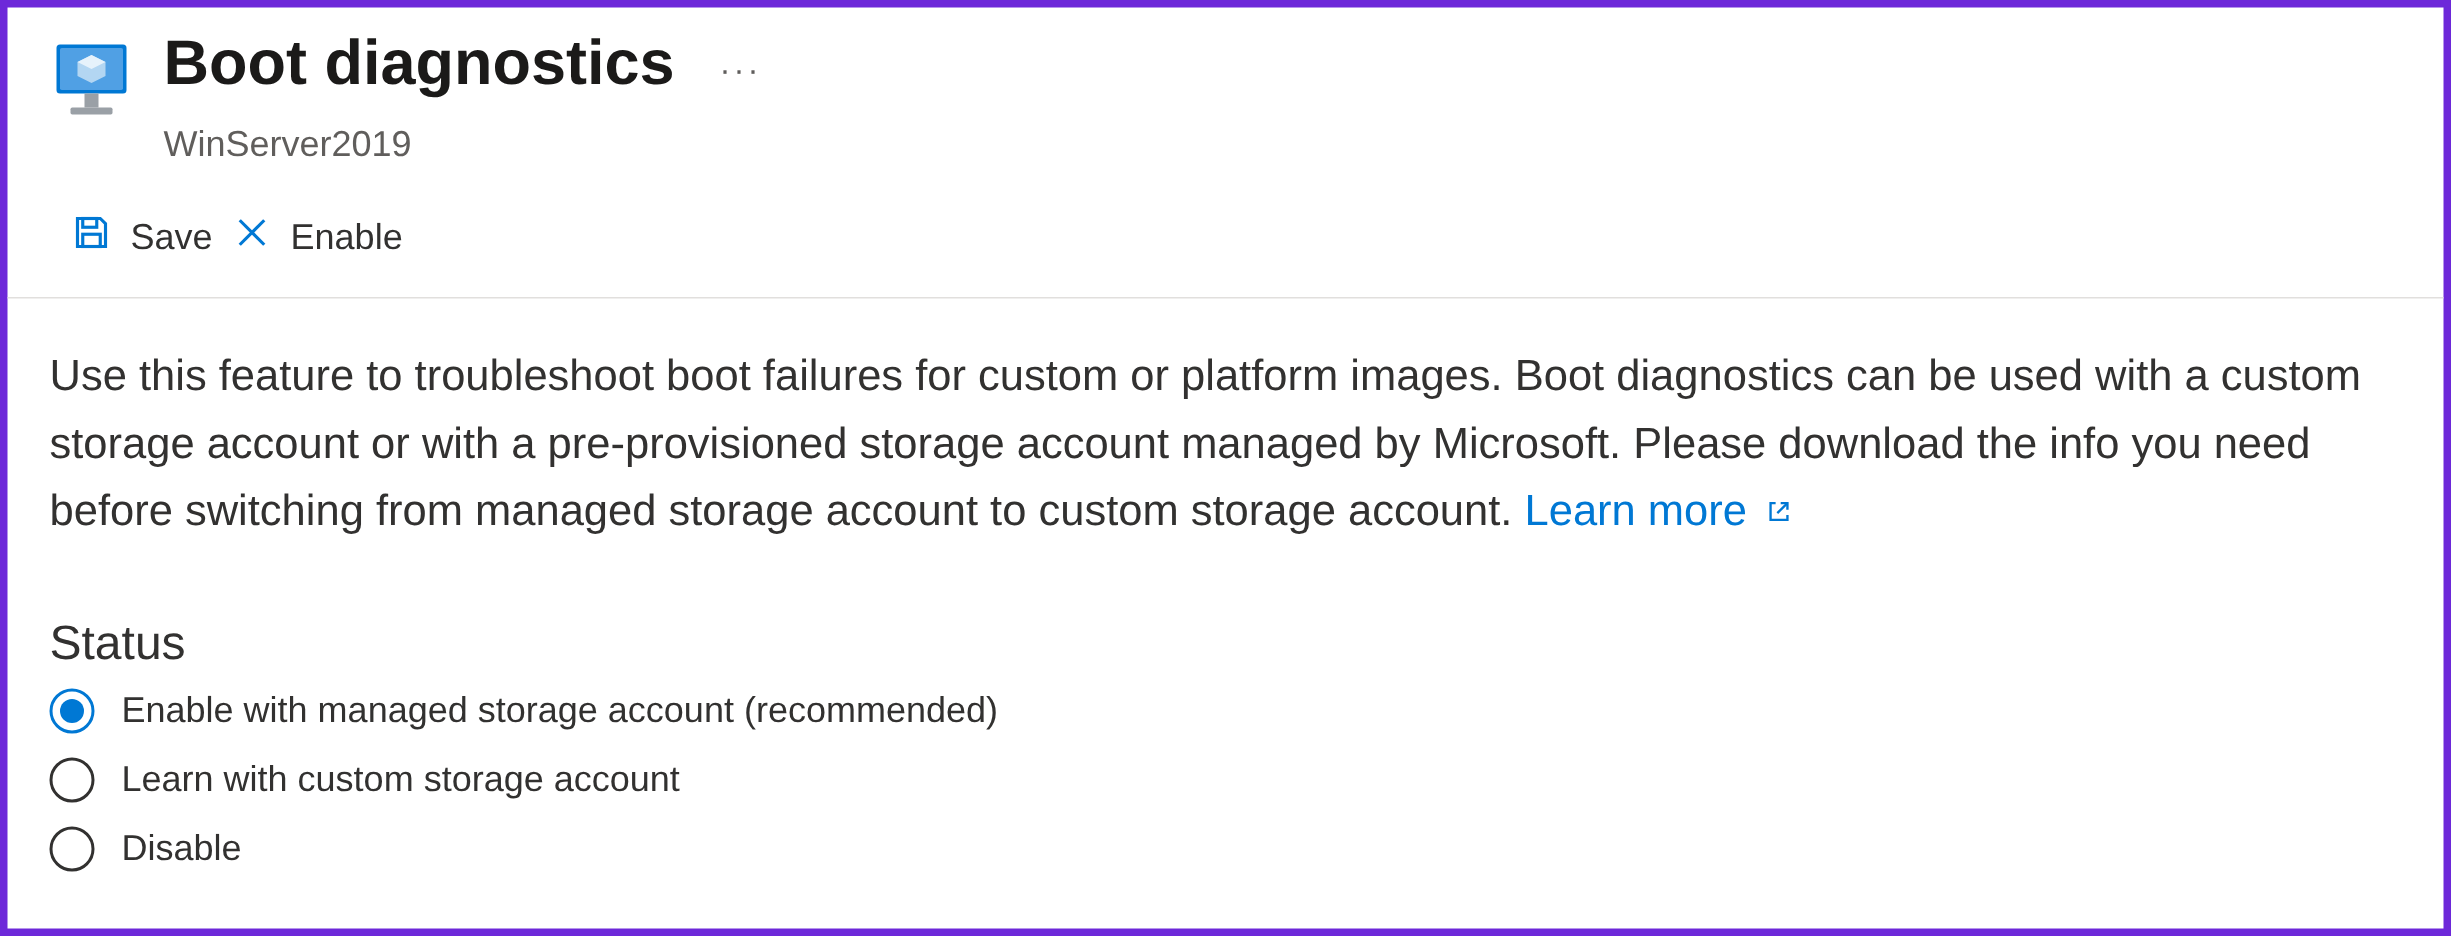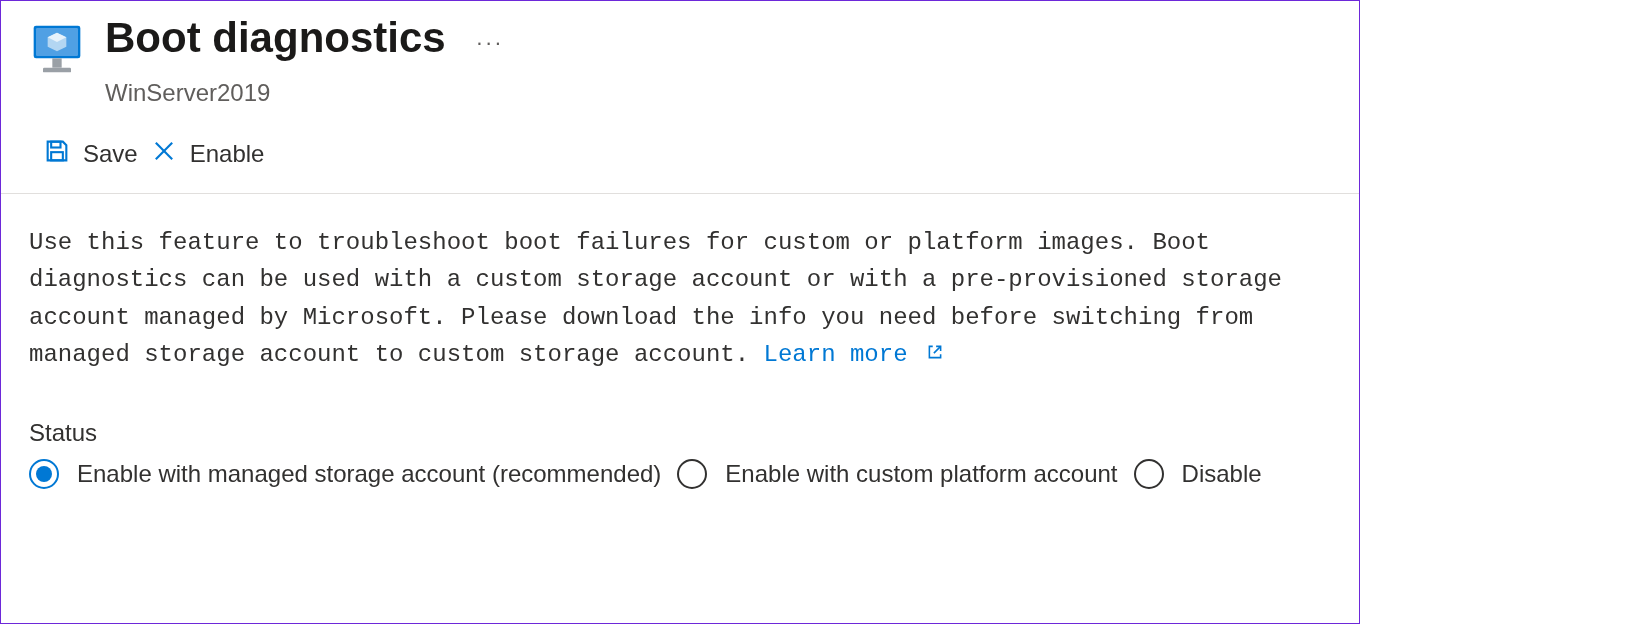--- a/index.html
+++ b/index.html
@@ -3,23 +3,23 @@
 <meta charset="utf-8">
 <style>
   * { box-sizing: border-box; }
   body {
     margin: 0;
     font-family: "Segoe UI", -apple-system, sans-serif;
     color: #323130;
     background: #fff;
   }
   .panel {
-    width: 1360px;
+    width: 1634px;
     height: 624px;
-    border: 1px solid #6d28d9;
+    border: 5px solid #6d28d9;
     padding: 0;
     position: relative;
   }
   .header {
     display: flex;
     align-items: flex-start;
     padding: 14px 28px 0 28px;
   }
   .vm-icon {
     width: 56px;
@@ -65,43 +65,42 @@
     cursor: pointer;
     background: none;
     border: none;
     padding: 0;
   }
   .tool-btn svg { width: 28px; height: 28px; }
   .content {
     padding: 30px 28px 0 28px;
   }
   .description {
-    font-size: 24px;
+    font-size: 29px;
     line-height: 1.55;
     color: #323130;
     max-width: 1560px;
-    font-family: Liberation Mono, monospace;
   }
   .learn-link {
     color: #0078d4;
     text-decoration: none;
     cursor: pointer;
   }
   .learn-link svg {
     width: 18px; height: 18px;
     vertical-align: baseline;
     margin-left: 4px;
   }
   .status-label {
-    font-size: 24px;
+    font-size: 32px;
     color: #323130;
     margin-top: 46px;
     margin-bottom: 12px;
   }
-  .radio-group { display: flex; flex-direction: row; gap: 16px; }
+  .radio-group { display: flex; flex-direction: column; gap: 16px; }
   .radio-item {
     display: flex;
     align-items: center;
     gap: 18px;
     font-size: 24px;
     cursor: pointer;
   }
   .radio-circle {
     width: 30px;
     height: 30px;
@@ -186,21 +185,21 @@
 
     <div class="radio-group">
       <div class="radio-item">
         <span class="radio-circle selected">
           <span class="radio-dot"></span>
         </span>
         <span>Enable with managed storage account (recommended)</span>
       </div>
       <div class="radio-item">
         <span class="radio-circle"></span>
-        <span>Enable with custom platform account</span>
+        <span>Learn with custom storage account</span>
       </div>
       <div class="radio-item">
         <span class="radio-circle"></span>
         <span>Disable</span>
       </div>
     </div>
   </div>
 
 </div>
 

